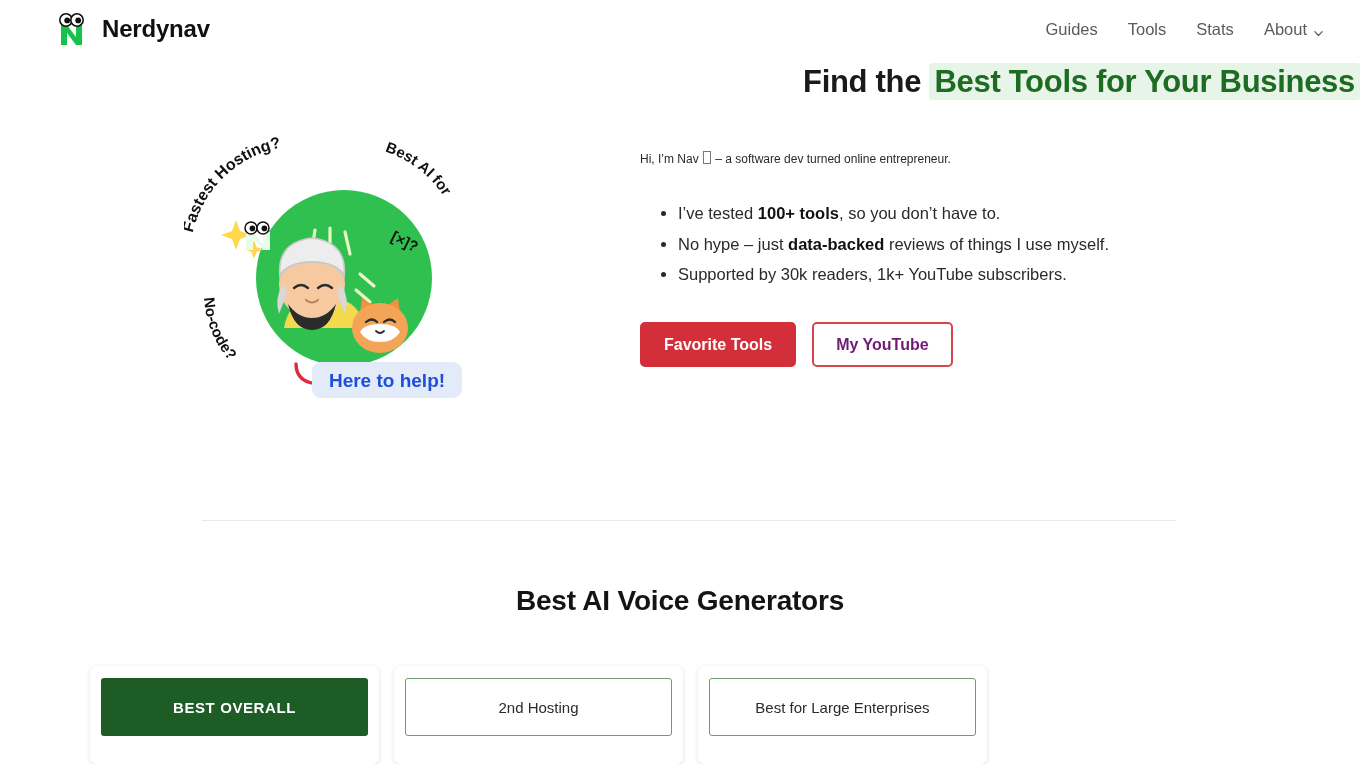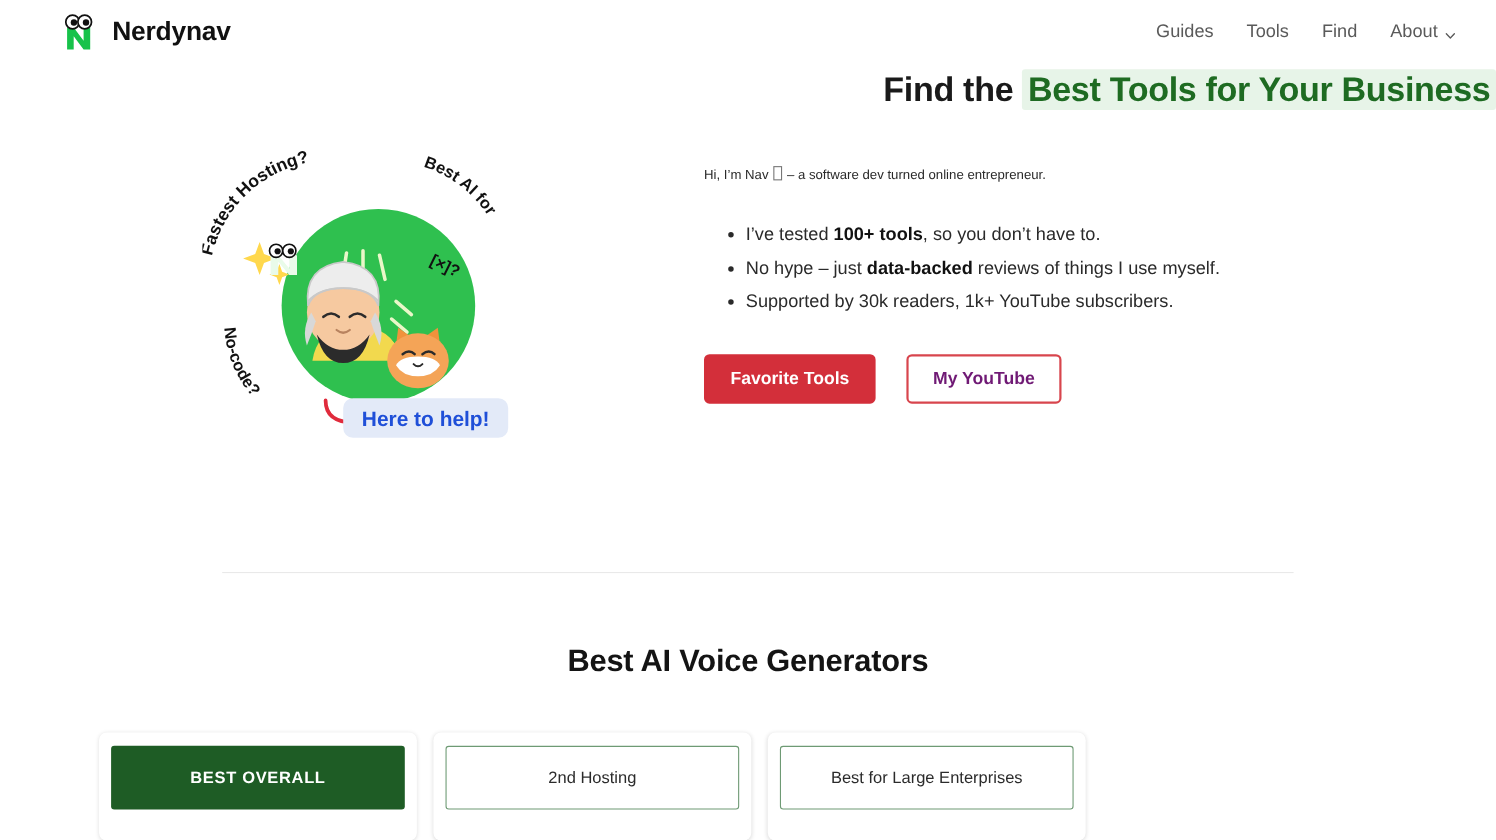--- a/index.html
+++ b/index.html
@@ -69,21 +69,21 @@
   .tofu {
     display: inline-block; width: 8px; height: 13px;
     border: 1px solid #777; vertical-align: -1px; margin: 0 1px;
   }
   .points { margin: 0 0 32px 0; padding-left: 38px; list-style: disc; }
   .points li {
     font-size: 16.5px; color: #2a2a2a; line-height: 30.5px;
   }
   .points b { font-weight: bold; color: #111; }
 
-  .cta-row { display: flex; gap: 28px; }
+  .cta-row { display: flex; gap: 16px; }
   .btn {
     font-size: 16px; font-weight: bold;
     padding: 11px 22px; border-radius: 5px;
     cursor: pointer; text-decoration: none; display: inline-block;
     line-height: 19px;
   }
   .btn-solid { background: #d32f3a; color: #ffffff; border: 2px solid #d32f3a; }
   .btn-ghost { background: #ffffff; color: #701a75; border: 2px solid #d8454d; }
 
   
@@ -142,21 +142,21 @@
         <circle cx="15.2" cy="11.4" r="2.9" fill="#111"></circle>
         <circle cx="26.2" cy="11.4" r="2.9" fill="#111"></circle>
       </svg>
     </span>
     <span class="brand-name">Nerdynav</span>
   </a>
 
   <nav class="main-nav">
     <a class="nav-link" href="#">Guides</a>
     <a class="nav-link" href="#">Tools</a>
-    <a class="nav-link" href="#">Find</a>
+    <a class="nav-link" href="#">Stats</a>
     <a class="nav-link has-caret" href="#">
       <span>About</span>
       <span class="caret">
         <svg viewBox="0 0 12 12" width="11" height="11" aria-hidden="true">
           <path d="M2 4 L6 8.2 L10 4" fill="none" stroke="#5a5a5a" stroke-width="1.3" stroke-linecap="round" stroke-linejoin="round"></path>
         </svg>
       </span>
     </a>
   </nav>
 </header>

